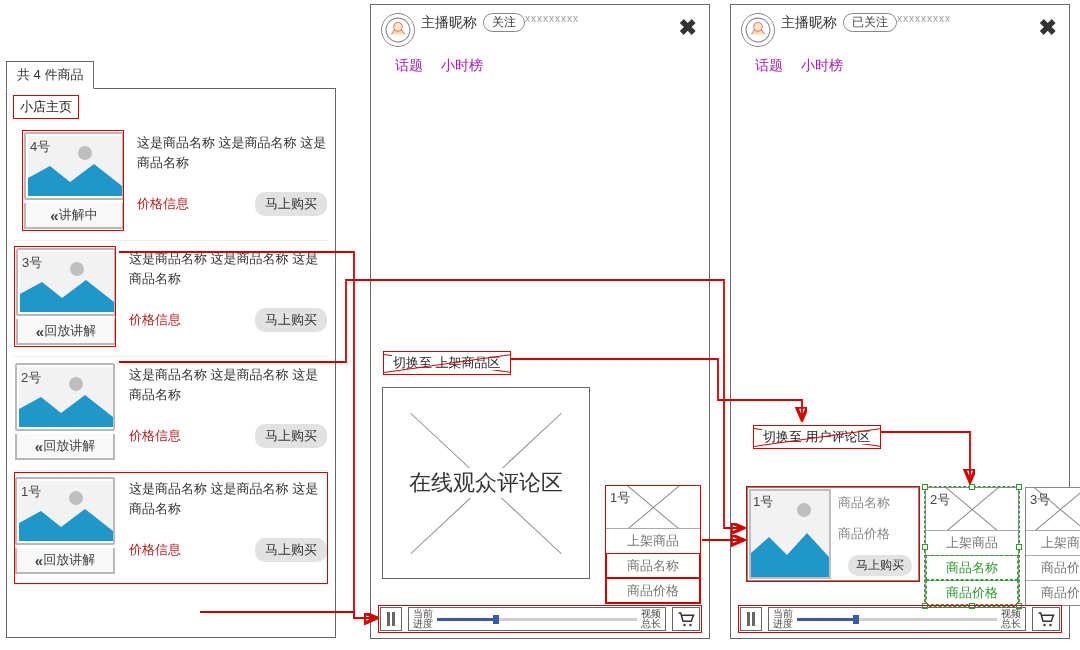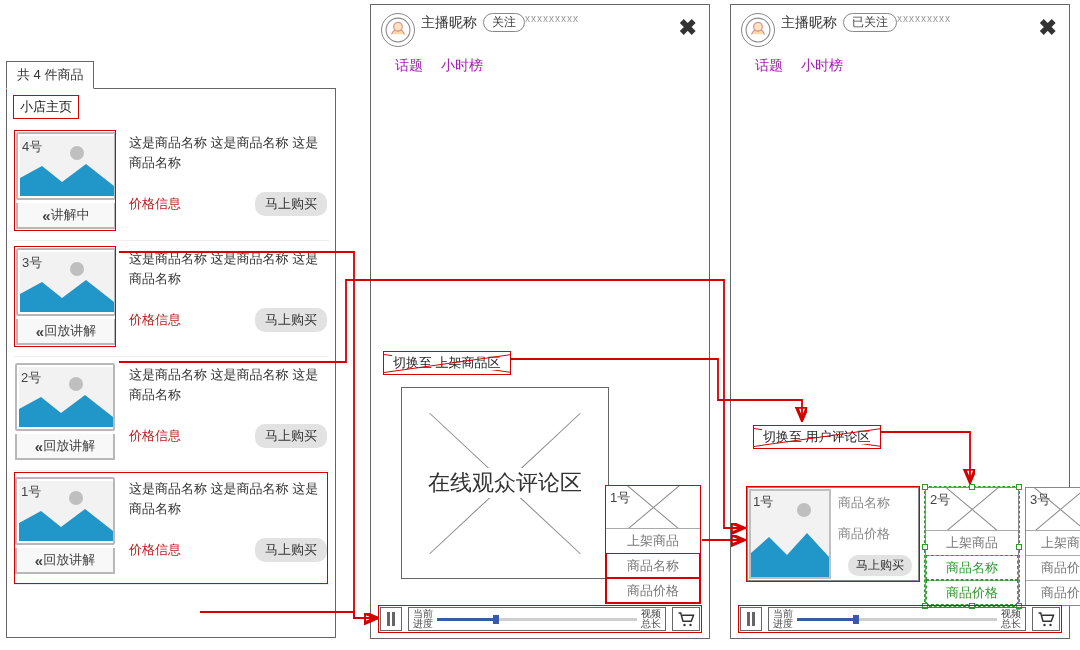--- a/index.html
+++ b/index.html
@@ -51,21 +51,21 @@
   #panelC { left: 730px; top: 4px; width: 340px; height: 635px; overflow: visible; }
 
   .red-hatched { position: relative; display: inline-block; border: 1.5px solid #d40000; padding: 2px 8px; font-size: 13px; font-weight: 500; color: #222; background: #fff; overflow: hidden; }
   .red-hatched::before, .red-hatched::after { content: ""; position: absolute; width: 150%; height: 1px; background: #d40000; left: -25%; top: 50%; }
   .red-hatched::before { transform: rotate(8deg); }
   .red-hatched::after { transform: rotate(-8deg); }
   .red-hatched .txt { position: relative; background: #fff; padding: 0 1px; }
 
   
   .pb-switch { position: absolute; left: 12px; top: 346px; }
-  .pb-comment-area { position: absolute; left: 30px; top: 382px; width: 208px; height: 192px; border: 1.5px solid #666; display: flex; align-items: center; justify-content: center; font-size: 22px; text-align: center; line-height: 1.4; }
+  .pb-comment-area { position: absolute; left: 11px; top: 382px; width: 208px; height: 192px; border: 1.5px solid #666; display: flex; align-items: center; justify-content: center; font-size: 22px; text-align: center; line-height: 1.4; }
   .pb-comment-area .cross1, .pb-comment-area .cross2 { position: absolute; width: 100%; height: 1px; background: #888; left: 0; top: 50%; }
   .pb-comment-area .cross1 { transform: rotate(43deg); }
   .pb-comment-area .cross2 { transform: rotate(-43deg); }
 
   .product-card { position: absolute; border: 1.5px solid #888; background: #fff; }
   .product-card .pc-top { position: relative; width: 100%; }
   .product-card .pc-top .tag { position: absolute; left: 4px; top: 3px; font-size: 13px; color: #444; z-index: 2; }
   .product-card .pc-top .bigx1, .product-card .pc-top .bigx2 { position: absolute; width: 120%; height: 1px; background: #888; left: -10%; top: 50%; }
   .product-card .pc-top .bigx1 { transform: rotate(40deg); }
   .product-card .pc-top .bigx2 { transform: rotate(-40deg); }
@@ -123,21 +123,21 @@
 
 <div id="panelA" class="wire-panel">
   <div id="panelA-header-tab">共 4 件商品</div>
   <div class="pa-topbar">
     <div class="red-box">小店主页</div>
   </div>
   <div class="pa-list">
 
     <div class="pa-item">
       <div class="pa-row">
-        <div class="pa-thumb-wrap" style="outline:1.5px solid #d40000; padding:1px;">
+        <div class="pa-thumb-wrap" style="outline:1.5px solid #d40000; padding:1px;margin-left:8px;">
           <div class="pa-thumb-frame">
             <div class="pa-thumb">
               <span class="tag">4号</span>
               <span class="sun"></span>
               <div class="mtn">
                   <svg width="94" height="38">
                     <polygon points="0,38 0,20 22,8 42,24 66,6 94,28 94,38" fill="#2196c9"></polygon>
                   </svg>
                 </div>
             </div>

